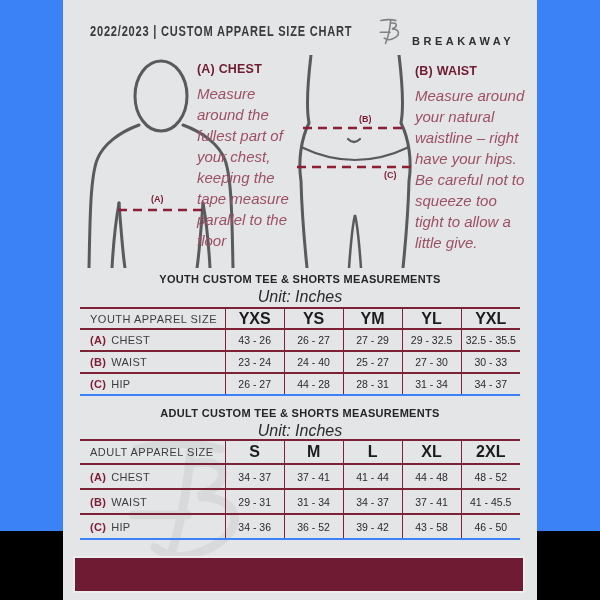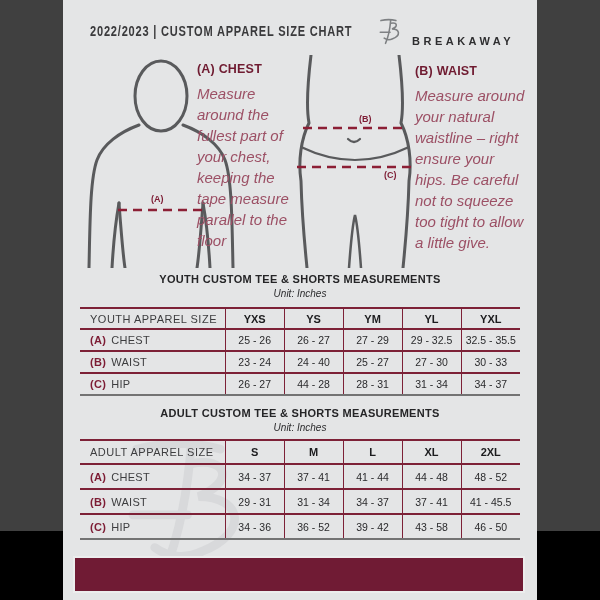--- a/index.html
+++ b/index.html
@@ -1,19 +1,19 @@
 <!DOCTYPE html>
 <html><head>
 <meta charset="utf-8">
 <style>
   * { margin:0; padding:0; box-sizing:border-box; }
   html,body { width:600px; height:600px; }
   body { background:#000; font-family:"Liberation Sans", sans-serif; position:relative; overflow:hidden; }
 
-  .canvas { position:absolute; inset:0; width:600px; height:531px; background:#404040; }
+  .canvas { position:absolute; inset:0; width:600px; height:531px; background:#3b82f6; }
   .page { position:absolute; left:63px; top:0; width:474px; height:600px; background:#e4e5e6; overflow:hidden; }
 
   
   .doc-title { position:absolute; left:27px; top:23px; font-size:14px; font-weight:bold;
                color:#3a3a3c; letter-spacing:1px; white-space:nowrap;
                transform:scaleX(0.79); transform-origin:left center; }
   .brand { position:absolute; right:23px; top:15px; display:flex; align-items:flex-end; gap:7px; }
   .brand-name { font-size:11px; font-weight:bold; color:#2e2e30; letter-spacing:3.5px; }
 
   
@@ -29,37 +29,37 @@
   .inst { position:absolute; }
   .inst h3 { font-size:12.5px; font-weight:bold; color:#6f1b31; margin-bottom:7px; letter-spacing:0.2px; }
   .inst p { font-size:15px; font-style:italic; color:#9c5065; line-height:1.4; }
   .inst-a { left:134px; top:62px;  width:106px; }
   .inst-b { left:352px; top:64px;  width:112px; }
   .inst-c { left:352px; top:164px; width:118px; }
 
   
   .sec-title { position:absolute; left:0; right:0; text-align:center; font-size:11px;
                font-weight:bold; color:#252527; letter-spacing:0.3px; }
-  .sec-unit  { position:absolute; left:0; right:0; text-align:center; font-size:10px;
+  .sec-unit  { position:absolute; left:0; right:0; text-align:center; font-size:16px;
                font-style:italic; color:#2b2b2d; }
   #youth-title { top:273px; }  #youth-unit { top:288px; }
   #adult-title { top:407px; }  #adult-unit { top:422px; }
 
   table { position:absolute; left:17px; width:440px; border-collapse:collapse; table-layout:fixed;
-          border-top:2px solid #7d2137; border-bottom:2px solid #737373; z-index:2; }
+          border-top:2px solid #7d2137; border-bottom:2px solid #3b82f6; z-index:2; }
   #youth-table { top:307px; }
   #adult-table { top:439px; }
   col.c-label { width:33%; }
   col.c-size  { width:13.4%; }
   tbody tr, thead tr { border-top:2px solid #7d2137; }
   th, td { border-left:1.5px solid #7d2137; }
   th:first-child, td:first-child { border-left:none; }
   #youth-table th { height:21px; } #youth-table td { height:22px; }
   #adult-table th { height:24px; } #adult-table td { height:25px; }
-  th { font-size:11px; font-weight:bold; color:#1c1c1e; text-align:center; }
+  th { font-size:16px; font-weight:bold; color:#1c1c1e; text-align:center; }
   th.lbl { font-weight:normal; font-size:11px; color:#3d3d3f; text-align:left; padding-left:10px;
            letter-spacing:0.5px; }
   td { font-size:10.5px; color:#2a2a2c; text-align:center; }
   td.lbl { text-align:left; padding-left:10px; font-size:11px; color:#3d3d3f; letter-spacing:0.3px; }
   .key { color:#7d1c34; font-weight:bold; margin-right:5px; }
 
   
   .watermark { position:absolute; left:48px; top:420px; z-index:1; opacity:1; }
   .footer-bar { position:absolute; left:10px; top:556px; width:452px; height:37px;
                 background:#701b34; border:2px solid #eceded; z-index:3; }
@@ -110,21 +110,21 @@
     </svg>
     <span class="marker marker-b">(B)</span>
     <span class="marker marker-c">(C)</span>
 
     <div class="inst inst-a">
       <h3>(A) CHEST</h3>
       <p>Measure around the fullest part of your chest, keeping the tape measure parallel to the floor</p>
     </div>
     <div class="inst inst-b">
       <h3>(B) WAIST</h3>
-      <p>Measure around your natural waistline – right ensure your hips. Be careful not to squeeze too tight to allow a little give.</p>
+      <p>Measure around your natural waistline – right have your hips. Be careful not to squeeze too tight to allow a little give.</p>
     </div>
     <div class="inst inst-c">
     </div>
 
     <div id="youth-title" class="sec-title">YOUTH CUSTOM TEE &amp; SHORTS MEASUREMENTS</div>
     <div id="youth-unit" class="sec-unit">Unit: Inches</div>
     <table id="youth-table">
       <colgroup>
           <col class="c-label">
           <col class="c-size">
@@ -139,21 +139,21 @@
           <th>YXS</th>
           <th>YS</th>
           <th>YM</th>
           <th>YL</th>
           <th>YXL</th>
         </tr>
       </thead>
       <tbody>
         <tr>
           <td class="lbl"><span class="key">(A)</span><span>CHEST</span></td>
-          <td>25 - 26</td>
+          <td>43 - 26</td>
           <td>26 - 27</td>
           <td>27 - 29</td>
           <td>29 - 32.5</td>
           <td>32.5 - 35.5</td>
         </tr>
         <tr>
           <td class="lbl"><span class="key">(B)</span><span>WAIST</span></td>
           <td>23 - 24</td>
           <td>24 - 40</td>
           <td>25 - 27</td>

